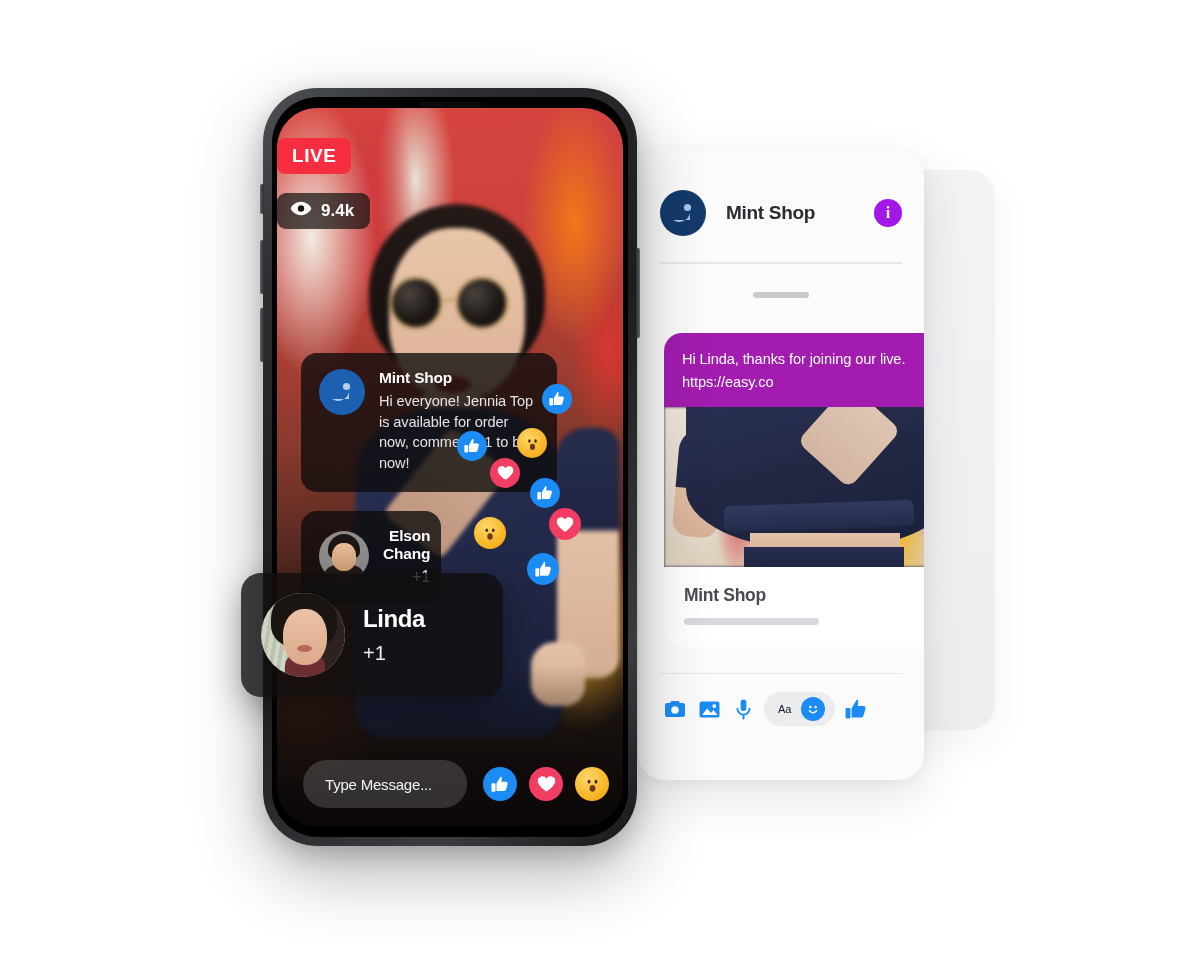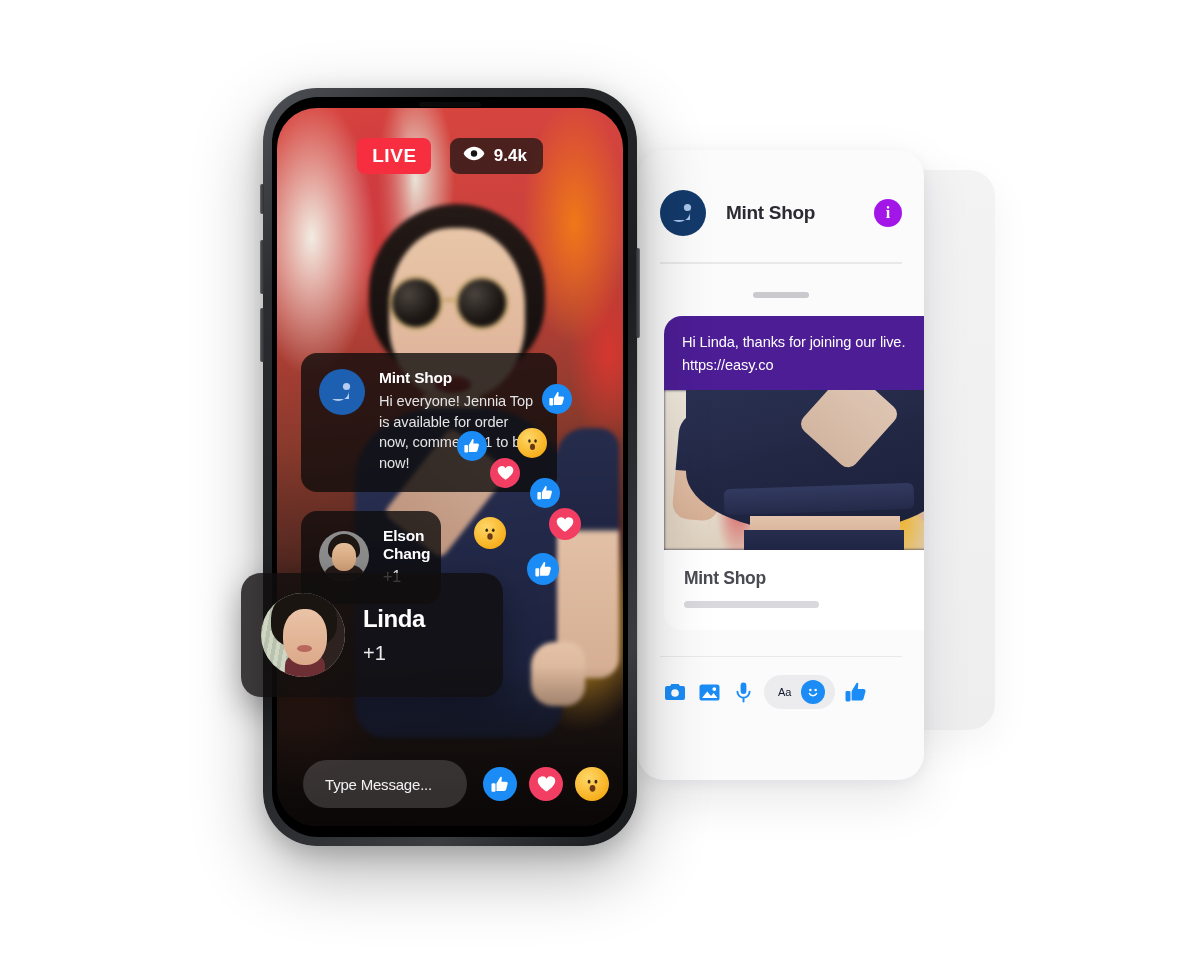--- a/index.html
+++ b/index.html
@@ -57,25 +57,26 @@
     width: 56px; height: 6px; border-radius: 3px; background: #c9c9ce;
     margin: 28px auto 0 auto;
   }
 
   
   .mg-body { padding: 18px 0 0 0; }
   .bubble-wrap {
     position: relative; margin: 0 0 0 26px; width: 308px;
   }
   .bubble {
-    background: #4c1d95; color: #fff;
+    background: #a21caf; color: #fff;
     border-top-left-radius: 18px; border-top-right-radius: 18px;
     padding: 16px 18px 14px 18px;
     font-size: 14.6px; line-height: 1.45; letter-spacing: -0.1px;
     width: 308px;
+    margin-top: 17px;
   }
   .bubble a, .bubble .link {
     color: #fff; display:inline-block; margin-top: 2px;
   }
   .product-img {
     width: 308px; height: 160px; position: relative; overflow: hidden;
     background: #1d2340;
   }
   .pi-layer { position:absolute; inset:0; }
   .pi-bg {
@@ -224,21 +225,21 @@
     background: linear-gradient(180deg,#262c4c 0%, #1f2542 40%, #e2c0a6 42%, #d5ae92 100%);
     border-radius: 28px 20px 20px 20px; }
   .v-hand { position:absolute; right: 38px; bottom: 120px; width: 54px; height: 64px;
     background: linear-gradient(180deg,#e4c3a8,#d3ab8e); border-radius: 24px 18px 20px 22px; }
   .v-dark-bottom { position:absolute; left:0; right:0; bottom:0; height: 160px;
     background: linear-gradient(180deg, rgba(10,8,7,0) 0%, rgba(10,8,7,.55) 55%, rgba(8,6,5,.85) 100%); }
 
   
   .live-row {
     position:absolute; left: 0; right: 0; top: 30px;
-    display:flex; justify-content:center; align-items:flex-start; gap: 19px; z-index: 20;
+    display:flex; justify-content:center; align-items:flex-start; gap: 19px; z-index: 20; flex-direction: column;
   }
   .live-badge {
     background: #f62e3f; color:#fff; font-weight: 800; font-size: 19px;
     letter-spacing: 0.6px; padding: 7px 14px 7px 15px; border-radius: 8px;
   }
   .viewers {
     display:flex; align-items:center; gap: 9px;
     background: rgba(22,19,18,0.72); border-radius: 9px;
     padding: 8px 16px 8px 13px; color:#fff; font-size: 17px; font-weight: 600;
   }
@@ -252,21 +253,21 @@
     display: flex; gap: 14px;
   }
   .card-shop { margin: 0 66px 0 24px; }
   .cc-avatar-shop {
     width: 46px; height: 46px; border-radius: 50%; flex: 0 0 46px;
     background:#1d5fb0; display:flex; align-items:center; justify-content:center;
   }
   .cc-name { color:#fff; font-size: 15.5px; font-weight: 700; letter-spacing:-0.2px; }
   .cc-text { color:#e3e3e6; font-size: 14.6px; line-height: 1.42; margin-top: 4px; letter-spacing:-0.1px; }
 
-  .card-elson { margin: 19px 182px 0 24px; align-items:center; }
+  .card-elson { margin: 19px 182px 0 24px; align-items:center;text-align:right; }
   .cc-avatar-photo {
     width: 50px; height: 50px; border-radius: 50%; flex: 0 0 50px; overflow:hidden;
     background: #8c8c8c; position: relative;
   }
   .ava-e-hair { position:absolute; left: 9px; top: 3px; width: 32px; height: 24px;
     background:#1d1612; border-radius: 16px 16px 6px 6px; }
   .ava-e-face { position:absolute; left: 13px; top: 12px; width: 24px; height: 28px;
     background: linear-gradient(180deg,#e5bd98,#d2a077); border-radius: 45%; }
   .ava-e-body { position:absolute; left: 4px; bottom: -4px; width: 42px; height: 20px;
     background:#241a18; border-radius: 14px 14px 0 0; }

